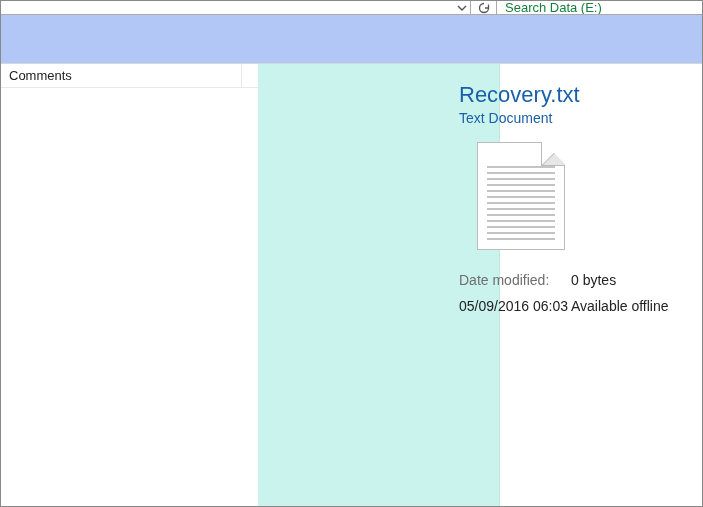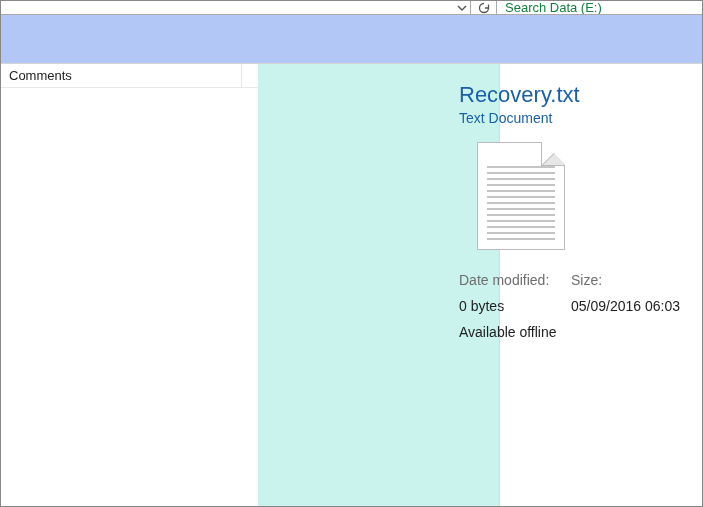--- a/index.html
+++ b/index.html
@@ -227,21 +227,20 @@
             <span></span>
             <span></span>
         </div>
         <div class="doc-fold"></div>
       </div>
     </div>
 
     <div class="pv-meta">
       <div class="meta-label">Date modified:</div>
 
-      <div class="meta-label">Size:</div>
       <div class="meta-value">0 bytes</div>
 
       <div class="meta-value">05/09/2016 06:03</div>
 
       <div class="meta-value">Available offline</div>
     </div>
   </div>
 </div>
 
 </body></html>

